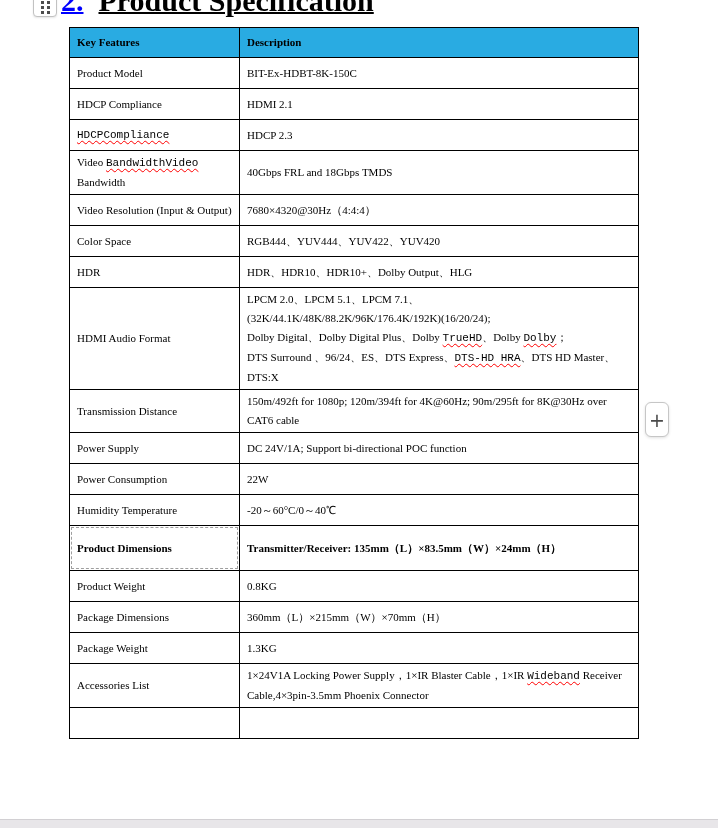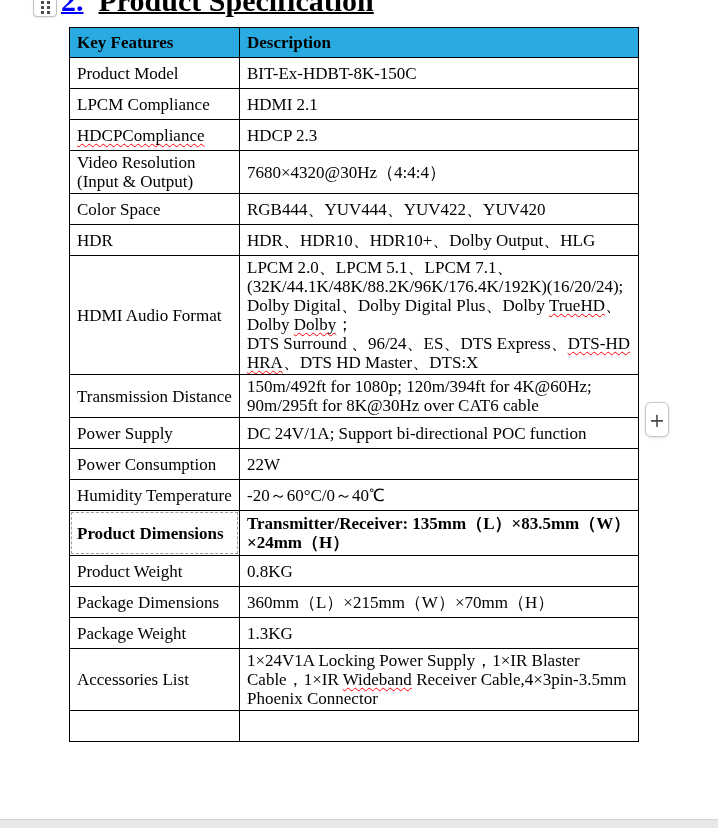--- a/index.html
+++ b/index.html
@@ -26,35 +26,35 @@
   .title .num { color:var(--title-num); text-decoration:underline; text-decoration-thickness:2px; }
   .title .gap { display:inline-block; width:15px; }
   .title .txt { color:#000; text-decoration:underline; text-decoration-thickness:2px; }
   
   table.spec {
     position:absolute; left:69px; top:27px; width:569px;
     border-collapse:collapse; table-layout:fixed;
   }
   table.spec th, table.spec td {
     border:1.5px solid #000; padding:2px 7px; text-align:left;
-    font-size:17px; line-height:19px; vertical-align:middle;
+    font-size:11px; line-height:19px; vertical-align:middle;
     overflow:hidden;
   }
   table.spec thead tr { height:30px; }
   table.spec th { font-weight:bold; background:var(--header-bg); }
   table.spec tbody tr { height:31px; }
   table.spec tbody tr.tall { height:45px;font-weight:bold; }
   td.key-cell { position:relative; }
   .dashed-box {
     position:absolute; inset:1px; border:1px dashed #9f9f9f; pointer-events:none;
   }
   .sq {
     text-decoration:underline; text-decoration-style:wavy;
     text-decoration-color:var(--sq); text-decoration-thickness:1px;
-    text-underline-offset:2px; text-decoration-skip-ink:none;
+    text-underline-offset:2px; text-decoration-skip-ink:none;font-family:Liberation Mono, monospace;
   }
   
   .add-btn {
     position:absolute; left:645px; top:402px; width:24px; height:35px;
     background:#fff; border:1px solid #c6c6c6; border-radius:6px;
     box-shadow:0 1px 3px rgba(0,0,0,.12);
     display:flex; align-items:center; justify-content:center;
     font-family:"DejaVu Sans", sans-serif; font-size:19px; color:#4a4a4a;
     padding:0; cursor:pointer;
   }
@@ -92,26 +92,30 @@
       <th>Key Features</th>
       <th>Description</th>
     </tr>
   </thead>
   <tbody id="rows">
       <tr>
         <td class="key-cell"><span>Product Model</span></td>
         <td><span>BIT-Ex-HDBT-8K-150C</span></td>
       </tr>
       <tr>
-        <td class="key-cell"><span>LPCM Compliance</span></td>
+        <td class="key-cell"><span>HDCP Compliance</span></td>
         <td><span>HDMI 2.1</span></td>
       </tr>
       <tr>
         <td class="key-cell"><span class="sq">HDCPCompliance</span></td>
         <td><span>HDCP 2.3</span></td>
+      </tr>
+      <tr>
+        <td class="key-cell"><span>Video </span><span class="sq">BandwidthVideo</span><span> Bandwidth</span></td>
+        <td><span>40Gbps FRL and 18Gbps TMDS</span></td>
       </tr>
       <tr>
         <td class="key-cell"><span>Video Resolution (Input &amp; Output)</span></td>
         <td><span>7680×4320@30Hz（4:4:4）</span></td>
       </tr>
       <tr>
         <td class="key-cell"><span>Color Space</span></td>
         <td><span>RGB444、YUV444、YUV422、YUV420</span></td>
       </tr>
       <tr>

